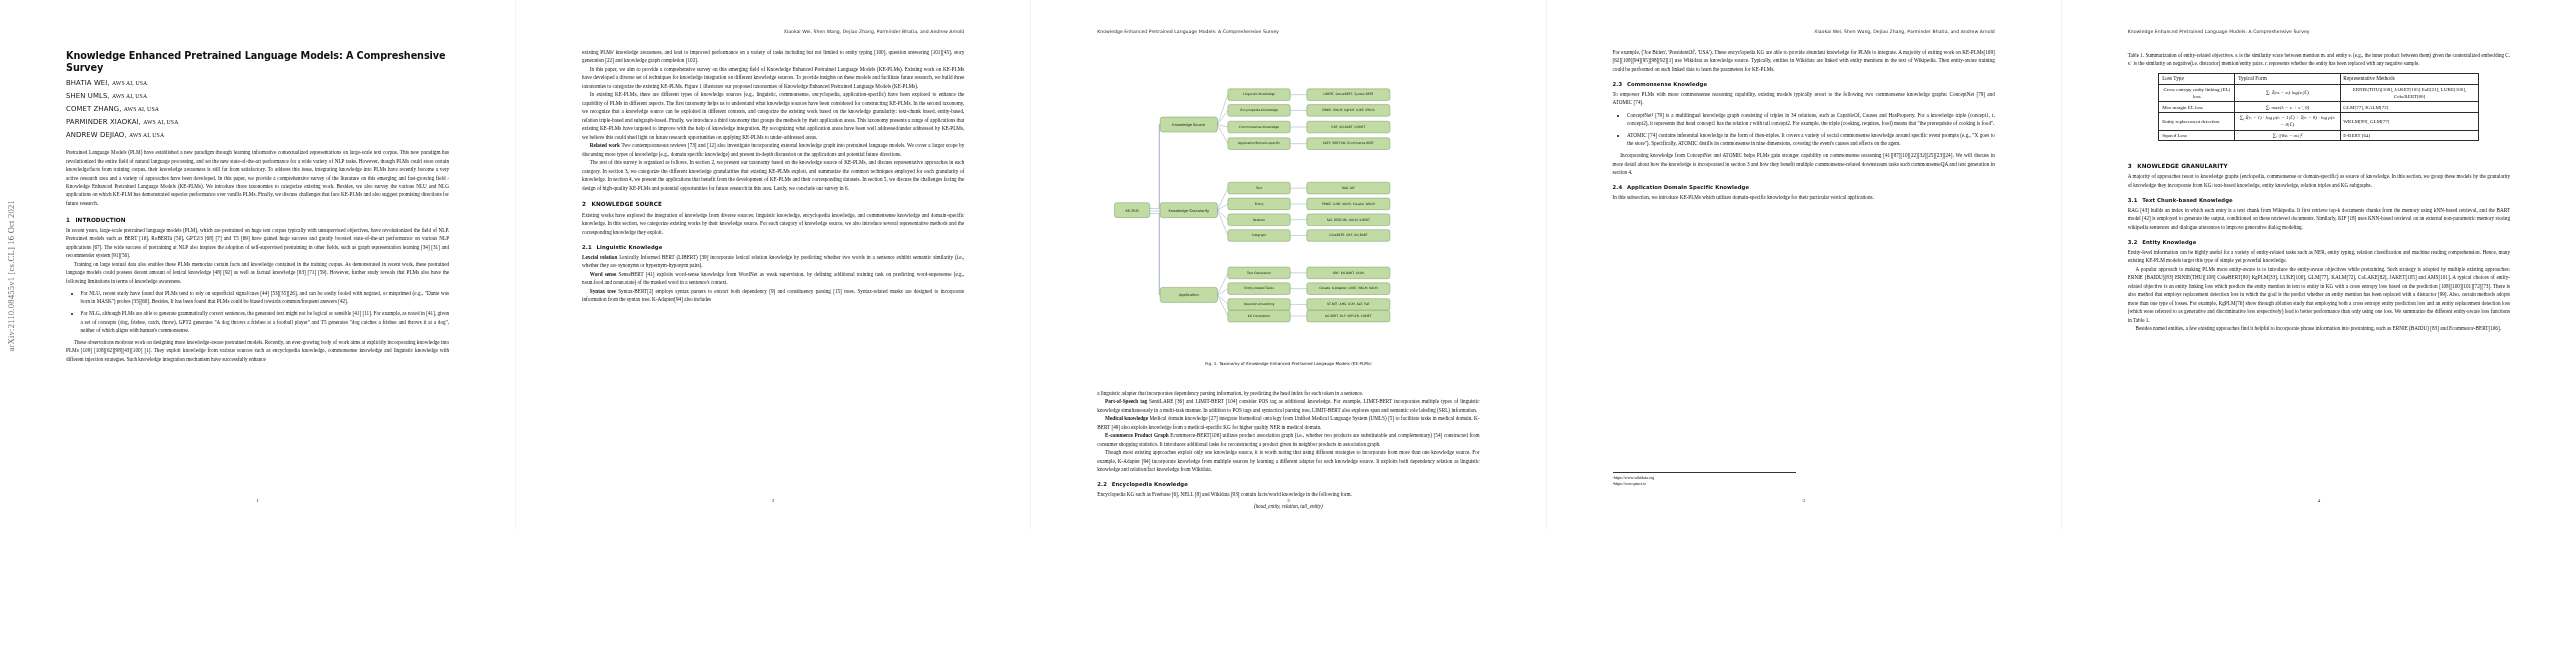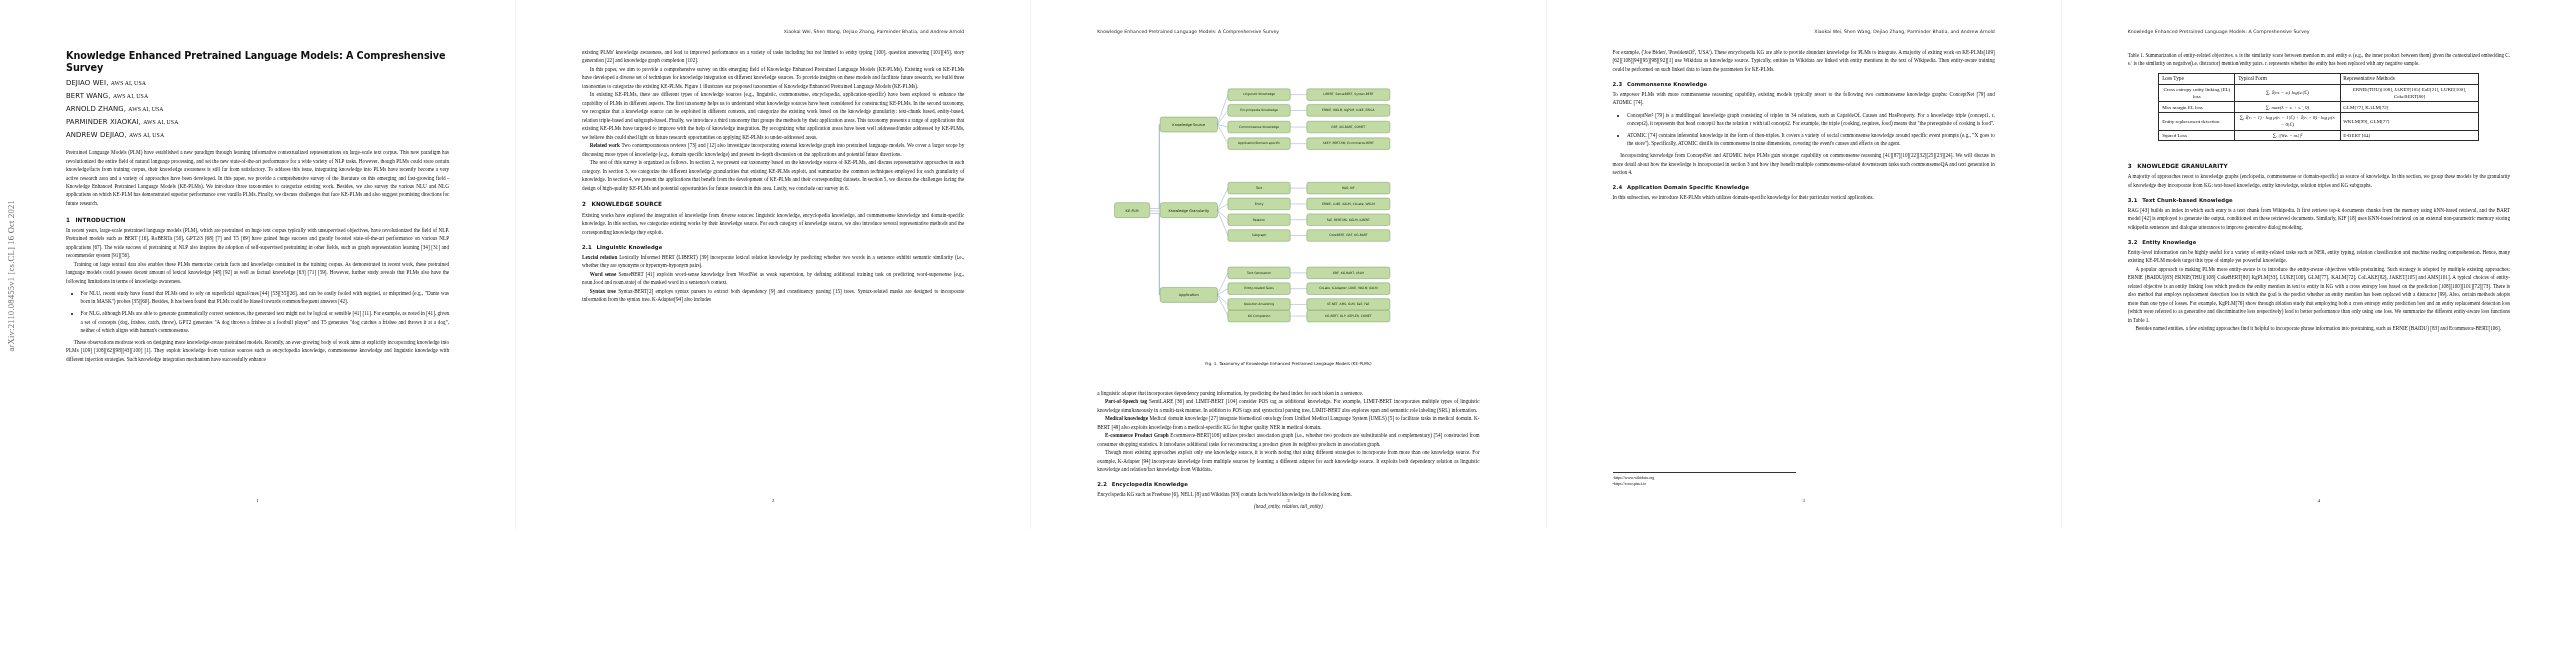--- a/index.html
+++ b/index.html
@@ -55,27 +55,27 @@
 <div class="viewer">
 
   <div class="page">
     <div class="sheet">
       <div class="arxiv-stamp">arXiv:2110.08455v1  [cs.CL]  16 Oct 2021</div>
 
       <div class="col" style="top:50px;">
         <div class="title">Knowledge Enhanced Pretrained Language Models: A Compreshensive Survey</div>
 
         <div class="author">
-          <span>DEJIAO WEI</span><span>, </span><span class="aff">AWS AI, USA</span>
-        </div>
-        <div class="author">
-          <span>BERT WANG</span><span>, </span><span class="aff">AWS AI, USA</span>
-        </div>
-        <div class="author">
-          <span>ARNOLD ZHANG</span><span>, </span><span class="aff">AWS AI, USA</span>
+          <span>BHATIA WEI</span><span>, </span><span class="aff">AWS AI, USA</span>
+        </div>
+        <div class="author">
+          <span>SHEN UMLS</span><span>, </span><span class="aff">AWS AI, USA</span>
+        </div>
+        <div class="author">
+          <span>COMET ZHANG</span><span>, </span><span class="aff">AWS AI, USA</span>
         </div>
         <div class="author">
           <span>PARMINDER XIAOKAI</span><span>, </span><span class="aff">AWS AI, USA</span>
         </div>
         <div class="author">
           <span>ANDREW DEJIAO</span><span>, </span><span class="aff">AWS AI, USA</span>
         </div>
 
         <div class="abstract">Pretrained Language Models (PLM) have established a new paradigm through learning informative contextualized representations on large-scale text corpus. This new paradigm has revolutionized the entire field of natural language processing, and set the new state-of-the-art performance for a wide variety of NLP tasks. However, though PLMs could store certain knowledge/facts from training corpus, their knowledge awareness is still far from satisfactory. To address this issue, integrating knowledge into PLMs have recently become a very active research area and a variety of approaches have been developed. In this paper, we provide a comprehensive survey of the literature on this emerging and fast-growing field - Knowledge Enhanced Pretrained Language Models (KE-PLMs). We introduce three taxonomies to categorize existing work. Besides, we also survey the various NLU and NLG applications on which KE-PLM has demonstrated superior performance over vanilla PLMs. Finally, we discuss challenges that face KE-PLMs and also suggest promising directions for future research.</div>
 

